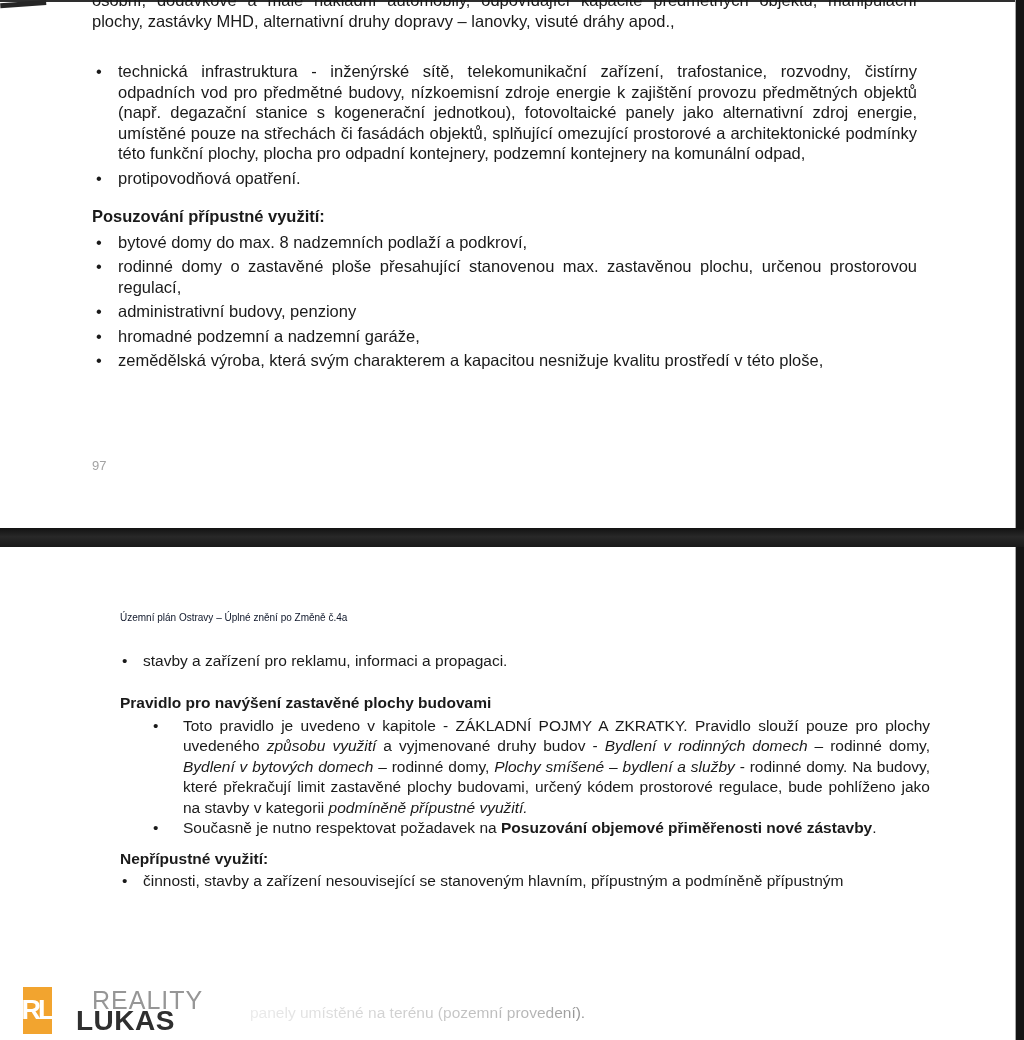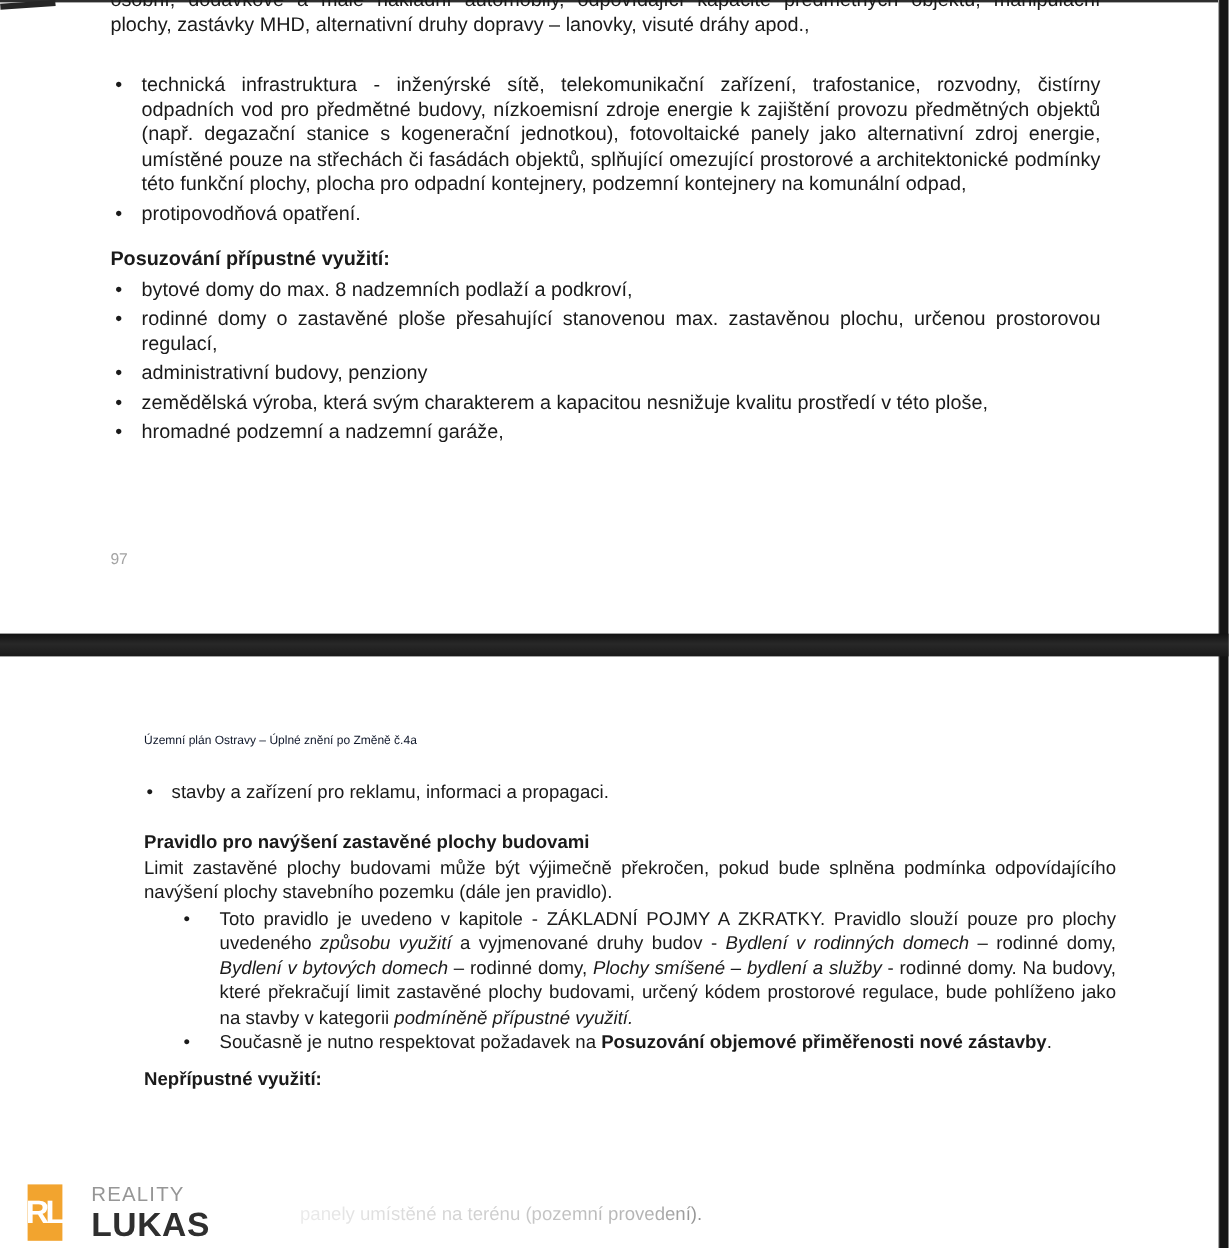--- a/index.html
+++ b/index.html
@@ -42,21 +42,21 @@
   .faded-line{position:absolute;left:233px;top:1003px;width:560px;font-size:15.5px;line-height:20.5px;color:#111;
     -webkit-mask-image:linear-gradient(90deg,rgba(0,0,0,.07) 0,rgba(0,0,0,.2) 30%,rgba(0,0,0,.32) 55%,rgba(0,0,0,.75) 78%,rgba(0,0,0,1) 90%);
     mask-image:linear-gradient(90deg,rgba(0,0,0,.07) 0,rgba(0,0,0,.2) 30%,rgba(0,0,0,.32) 55%,rgba(0,0,0,.75) 78%,rgba(0,0,0,1) 90%);}
   .faded-line .bl{position:relative;padding-left:17px;}
   .faded-line .bl::before{content:"\2022";position:absolute;left:0;}
 
   
   .watermark{position:absolute;left:0;top:983px;width:240px;height:57px;background:#fff;}
   .logo-square{position:absolute;left:23px;top:4px;width:29px;height:47px;background:#F2A42F;display:flex;align-items:center;justify-content:center;}
   .logo-monogram{color:#fff;font-weight:bold;font-size:27px;letter-spacing:-3px;transform:translateX(-1px);}
-  .logo-line1{position:absolute;left:76px;top:3px;font-size:17px;color:#969696;letter-spacing:1px;text-align:center;}
+  .logo-line1{position:absolute;left:92px;top:3px;font-size:25px;color:#969696;letter-spacing:1px;text-align:center;}
   .logo-line2{position:absolute;left:76px;top:22px;font-size:28px;font-weight:bold;color:#2f2f2f;letter-spacing:0.5px;}
 </style>
 </head>
 <body>
 
 <div class="screen">
 
   <div class="top-edge"></div>
   <div class="top-edge-wedge"></div>
   <div class="right-bar"></div>
@@ -69,46 +69,48 @@
       <li>technická infrastruktura - inženýrské sítě, telekomunikační zařízení, trafostanice, rozvodny, čistírny odpadních vod pro předmětné budovy, nízkoemisní zdroje energie k zajištění provozu předmětných objektů (např.  degazační stanice s kogenerační jednotkou), fotovoltaické panely jako alternativní zdroj energie, umístěné pouze na střechách či fasádách objektů, splňující omezující prostorové a architektonické podmínky této funkční plochy, plocha pro odpadní kontejnery, podzemní kontejnery na komunální odpad,</li>
       <li>protipovodňová opatření.</li>
     </ul>
 
     <div class="h-bold">Posuzování přípustné využití:</div>
 
     <ul class="blist">
       <li>bytové domy do max. 8 nadzemních podlaží a podkroví,</li>
       <li>rodinné domy o zastavěné ploše přesahující stanovenou max. zastavěnou plochu, určenou prostorovou regulací,</li>
       <li>administrativní budovy, penziony</li>
+      <li>hromadné podzemní a nadzemní garáže,</li>
       <li>zemědělská výroba, která svým charakterem a kapacitou nesnižuje kvalitu prostředí v této ploše,</li>
-      <li>hromadné podzemní a nadzemní garáže,</li>
     </ul>
   </div>
 
   <div class="pageno">97</div>
 
   <div class="separator"></div>
 
   <div class="page2">
     <div class="doc-header">Územní plán Ostravy – Úplné znění po Změně č.4a</div>
 
     <ul class="blist top">
       <li>stavby a zařízení pro reklamu, informaci a propagaci.</li>
     </ul>
 
     <div class="h-rule">Pravidlo pro navýšení zastavěné plochy budovami</div>
-    <p class="para">Limit zastavěné plochy budovami může být výjimečně překročen, pokud bude splněna podmínka odpovídajícího navýšení plochy stavebního pozemku (dále jen pravidlo).</p>
 
     <ul class="nested">
       <li><span>Toto pravidlo je uvedeno v kapitole - ZÁKLADNÍ POJMY A ZKRATKY. Pravidlo slouží pouze pro plochy uvedeného </span><span class="seg-i">způsobu využití</span><span> a vyjmenované druhy budov - </span><span class="seg-i">Bydlení v rodinných domech</span><span> – rodinné domy, </span><span class="seg-i">Bydlení v bytových domech</span><span> – rodinné domy, </span><span class="seg-i">Plochy smíšené – bydlení a služby</span><span> - rodinné domy. Na budovy, které překračují limit zastavěné plochy budovami, určený kódem prostorové regulace, bude pohlíženo jako na stavby v kategorii </span><span class="seg-i">podmíněně přípustné využití.</span></li>
       <li><span>Současně je nutno respektovat požadavek na </span><span class="seg-b">Posuzování objemové přiměřenosti nové zástavby</span><span>.</span></li>
     </ul>
 
     <div class="h-inadm">Nepřípustné využití:</div>
 
+    <ul class="blist top" style="margin-top:0;">
+      <li>činnosti, stavby a zařízení nesouvisející se stanoveným hlavním, přípustným a podmíněně přípustným</li>
+    </ul>
   </div>
 
   <div class="faded-line">
     <span class="bl">panely umístěné na terénu (pozemní provedení).</span>
   </div>
 
   <div class="watermark">
     <div class="logo-square">
       <span class="logo-monogram">RL</span>
     </div>

